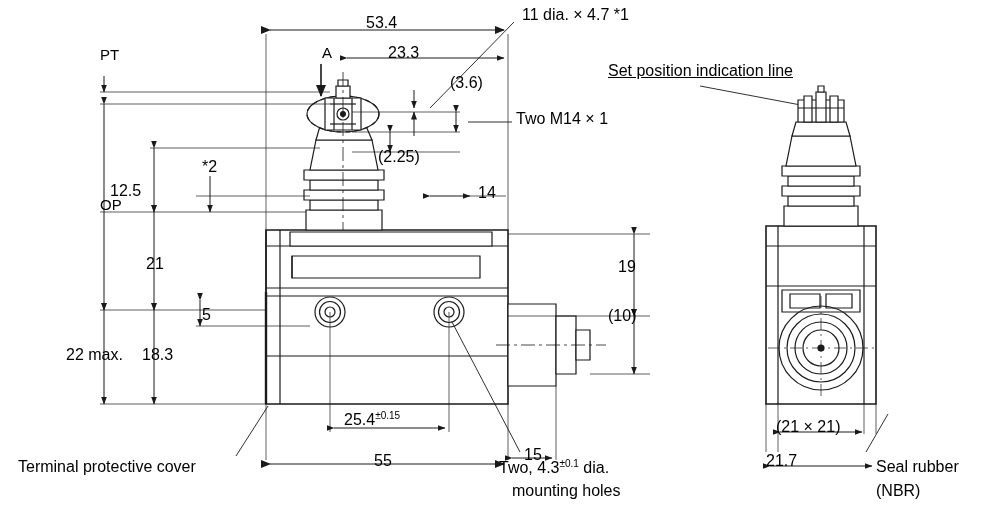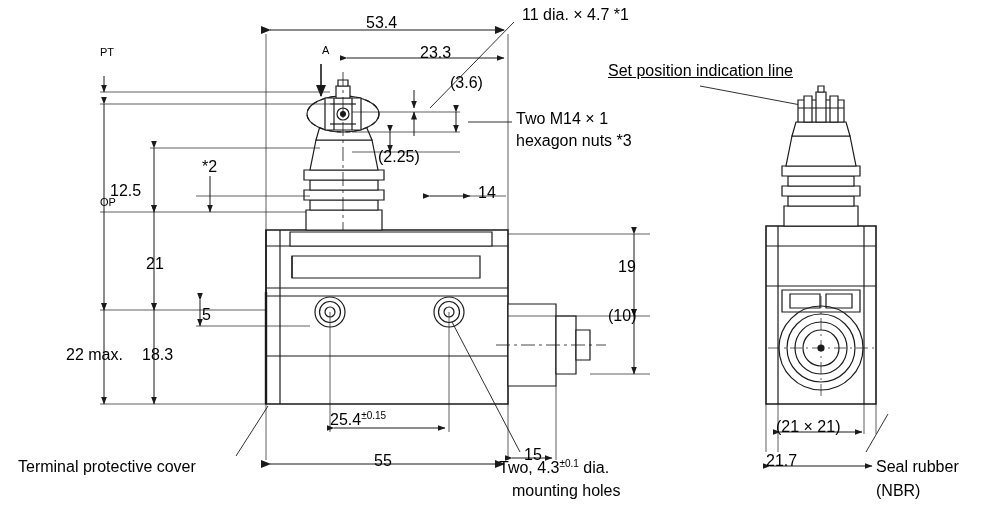--- a/index.html
+++ b/index.html
@@ -23,21 +23,21 @@
     top: 0;
   }
   .lbl {
     position: absolute;
     font-family: "Liberation Sans", sans-serif;
     font-size: 16px;
     color: #000000;
     white-space: nowrap;
     line-height: 1.15;
   }
-  .lbl.big { font-size: 11px; text-align: right; }
+  .lbl.big { font-size: 15px; text-align: right; }
   .sup { font-size: 10px; vertical-align: super; }
 </style>
 </head>
 <body>
 
 <div id="root">
 
   <svg width="1004" height="524" viewBox="0 0 1004 524">
     <defs>
       <marker id="ah" markerWidth="10" markerHeight="8" refX="9" refY="4" orient="auto" markerUnits="userSpaceOnUse">
@@ -225,42 +225,41 @@
       <path d="M864,404 L864,434" stroke-width="0.7"></path>
       <path d="M780,432 L862,432" marker-start="url(#ahs)" marker-end="url(#ahs)" stroke-width="1"></path>
       <path d="M770,466 L872,466" marker-start="url(#ahs)" marker-end="url(#ahs)" stroke-width="1"></path>
     </g>
   </svg>
 
   <div class="lbl big" style="left:100px; top:46px;">PT</div>
   <div class="lbl big" style="left:100px; top:196px;">OP</div>
 
   <div class="lbl" style="left:366px; top:14px;">53.4</div>
-  <div class="lbl" style="left:388px; top:44px;margin-left:32px;">23.3</div>
+  <div class="lbl" style="left:388px; top:44px;">23.3</div>
   <div class="lbl big" style="left:322px; top:44px;">A</div>
   <div class="lbl" style="left:450px; top:74px;">(3.6)</div>
   <div class="lbl" style="left:378px; top:148px;">(2.25)</div>
 
   <div class="lbl" style="left:522px; top:6px;">11 dia. × 4.7 *1</div>
   <div class="lbl" style="left:516px; top:110px;">Two M14 × 1</div>
-  <div class="lbl" style="left:516px; top:132px;">hexagon nuts *3</div>
 
   <div class="lbl" style="left:478px; top:184px;">14</div>
 
   <div class="lbl" style="left:110px; top:174px;margin-top:8px;">12.5</div>
   <div class="lbl" style="left:202px; top:158px;">*2</div>
   <div class="lbl" style="left:146px; top:255px;">21</div>
   <div class="lbl" style="left:202px; top:306px;">5</div>
   <div class="lbl" style="left:142px; top:346px;">18.3</div>
   <div class="lbl" style="left:66px; top:346px;">22 max.</div>
 
   <div class="lbl" style="left:618px; top:258px;">19</div>
   <div class="lbl" style="left:608px; top:307px;">(10)</div>
 
-  <div class="lbl" style="left:330px; top:410px;"><span>25.4</span><span class="sup">±0.15</span></div>
+  <div class="lbl" style="left:344px; top:410px;"><span>25.4</span><span class="sup">±0.15</span></div>
   <div class="lbl" style="left:524px; top:446px;">15</div>
   <div class="lbl" style="left:374px; top:452px;">55</div>
 
   <div class="lbl" style="left:18px; top:458px;">Terminal protective cover</div>
   <div class="lbl" style="left:499px; top:458px;"><span>Two, 4.3</span><span class="sup">±0.1</span><span> dia.</span></div>
   <div class="lbl" style="left:512px; top:482px;">mounting holes</div>
 
   <div class="lbl" style="left:608px; top:62px;text-decoration:underline;">Set position indication line</div>
 
   <div class="lbl" style="left:776px; top:418px;">(21 × 21)</div>

